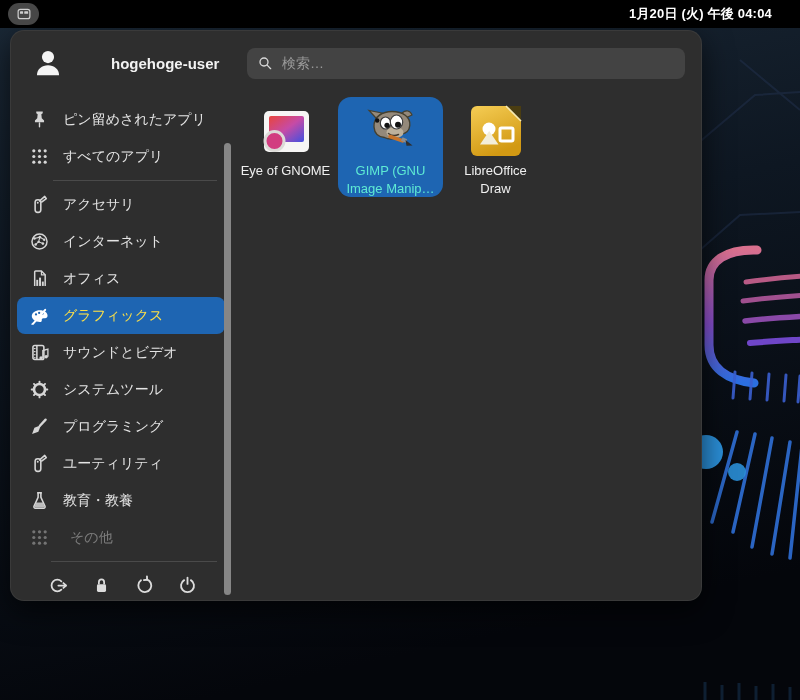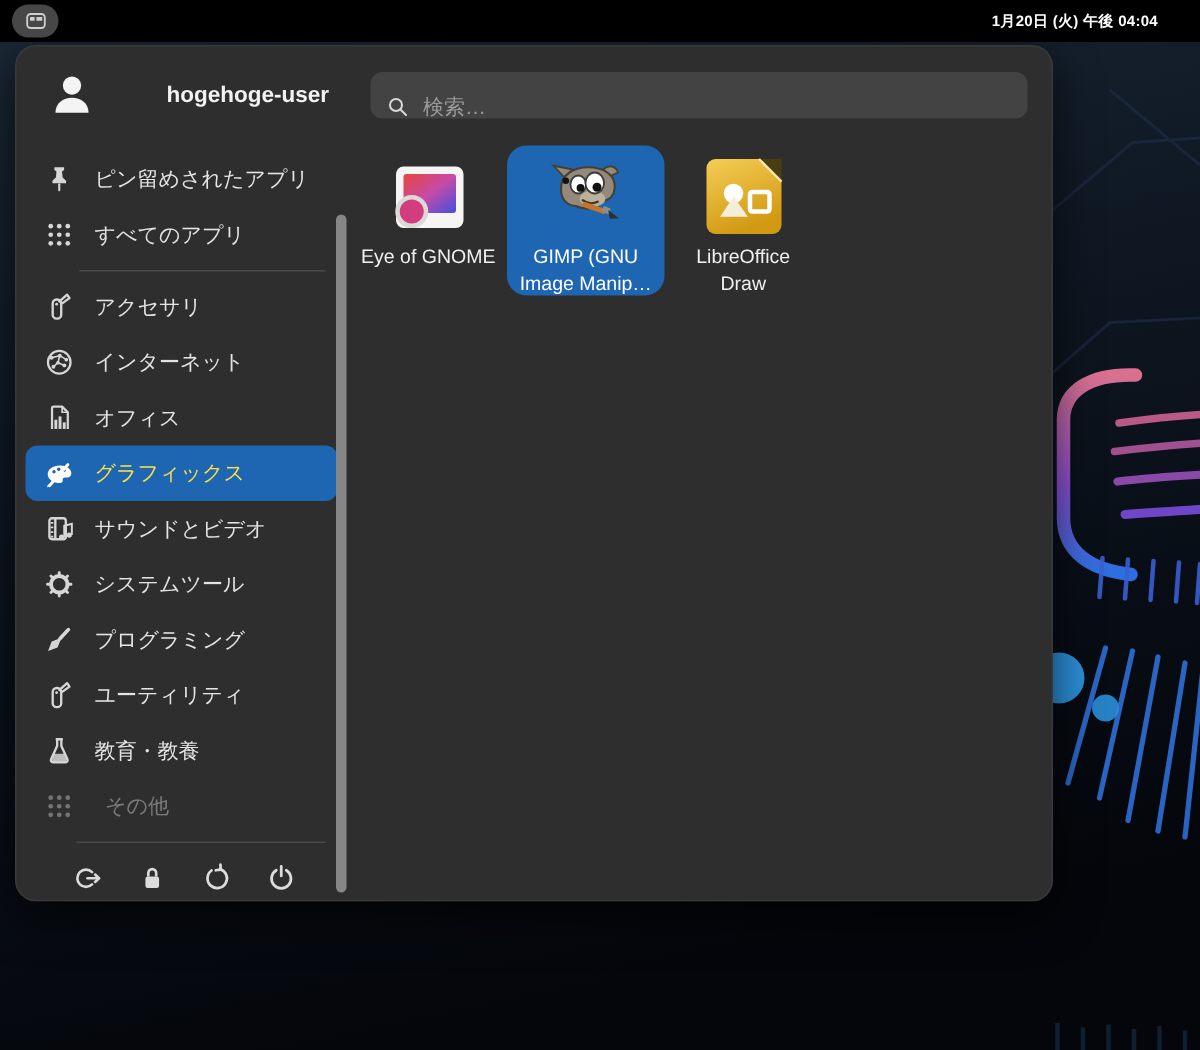--- a/index.html
+++ b/index.html
@@ -10,34 +10,34 @@
   #wallpaper { position:absolute; left:0; top:0; width:800px; height:700px; }
 
   
   .topbar { position:absolute; left:0; top:0; width:800px; height:28px;
             background:var(--topbar-bg,#000); z-index:10; display:flex; align-items:center; }
   .menu-pill { position:absolute; left:8px; top:3px; width:31px; height:22px;
                border-radius:11px; background:#474747; display:flex; align-items:center;
                justify-content:center; color:#cfcfcf; cursor:pointer; }
   .menu-pill svg { width:16px; height:16px; }
   .clock { position:absolute; right:28px; top:0; height:28px; display:flex; align-items:center;
-           color:#ffffff; font-size:10px; font-weight:600; letter-spacing:.2px; }
+           color:#ffffff; font-size:13px; font-weight:600; letter-spacing:.2px; }
 
   
   .panel { position:absolute; left:10px; top:30px; width:692px; height:571px;
            background:var(--panel-bg,#2e2e2e); border-radius:14px; z-index:5;
            border:1px solid rgba(255,255,255,.06);
            box-shadow:0 10px 30px rgba(0,0,0,.65); display:flex; flex-direction:column; }
 
   .panel-header { height:58px; display:flex; align-items:center; padding:10px 16px 4px 20px;gap:24px; }
   .avatar { width:34px; height:34px; color:#f4f4f4; flex:0 0 auto; }
   .avatar svg { width:34px; height:34px; }
   .user-name { margin-left:22px; color:#f2f2f2; font-size:15px; font-weight:700; }
   .search { margin-left:auto; width:438px; height:31px; background:#434343;
-            border:none; border-radius:8px; display:flex; align-items:flex-end; padding:0 10px; }
+            border:none; border-radius:8px; display:flex; align-items:center; padding:0 10px; }
   .search svg { width:16px; height:16px; color:#d8d8d8; flex:0 0 auto; }
   .search input { background:transparent; border:none; outline:none; color:#e8e8e8;
                   font-size:14px; margin-left:9px; width:100%;
                   font-family:"Liberation Sans","DejaVu Sans",sans-serif; }
   .search input::placeholder { color:#9a9a9a; }
 
   .panel-body { flex:1; display:flex; min-height:0; }
 
   
   .sidebar { width:222px; position:relative; display:flex; flex-direction:column;
@@ -65,21 +65,21 @@
   
   .apps { flex:1; display:flex; justify-content:flex-start; align-items:flex-start;
           padding-top:8px; }
   .app-tile { width:105px; height:100px; border-radius:13px; display:flex; flex-direction:column;
               align-items:center; padding-top:7px; cursor:pointer; }
   .app-tile.selected { background:var(--accent,#1e65b2); }
   .app-tile .app-icon { width:54px; height:54px; }
   .app-tile .app-icon svg { width:54px; height:54px; }
   .app-label { margin-top:4px; text-align:center; color:#f0f0f0; font-size:13px;
                line-height:17.5px; white-space:nowrap; }
-  .app-tile.selected .app-label { color:#ffffff; }
+  .app-tile.selected .app-label { color:#5eead4; }
 </style>
 </head>
 <body>
 
 <svg id="wallpaper" viewBox="0 0 800 700" preserveAspectRatio="none">
   <defs>
     <linearGradient id="bgG" x1="0" y1="0" x2="0.25" y2="1">
       <stop offset="0" stop-color="#1b2937"></stop>
         <stop offset="0.45" stop-color="#0e1722"></stop>
         <stop offset="1" stop-color="#04060b"></stop>

